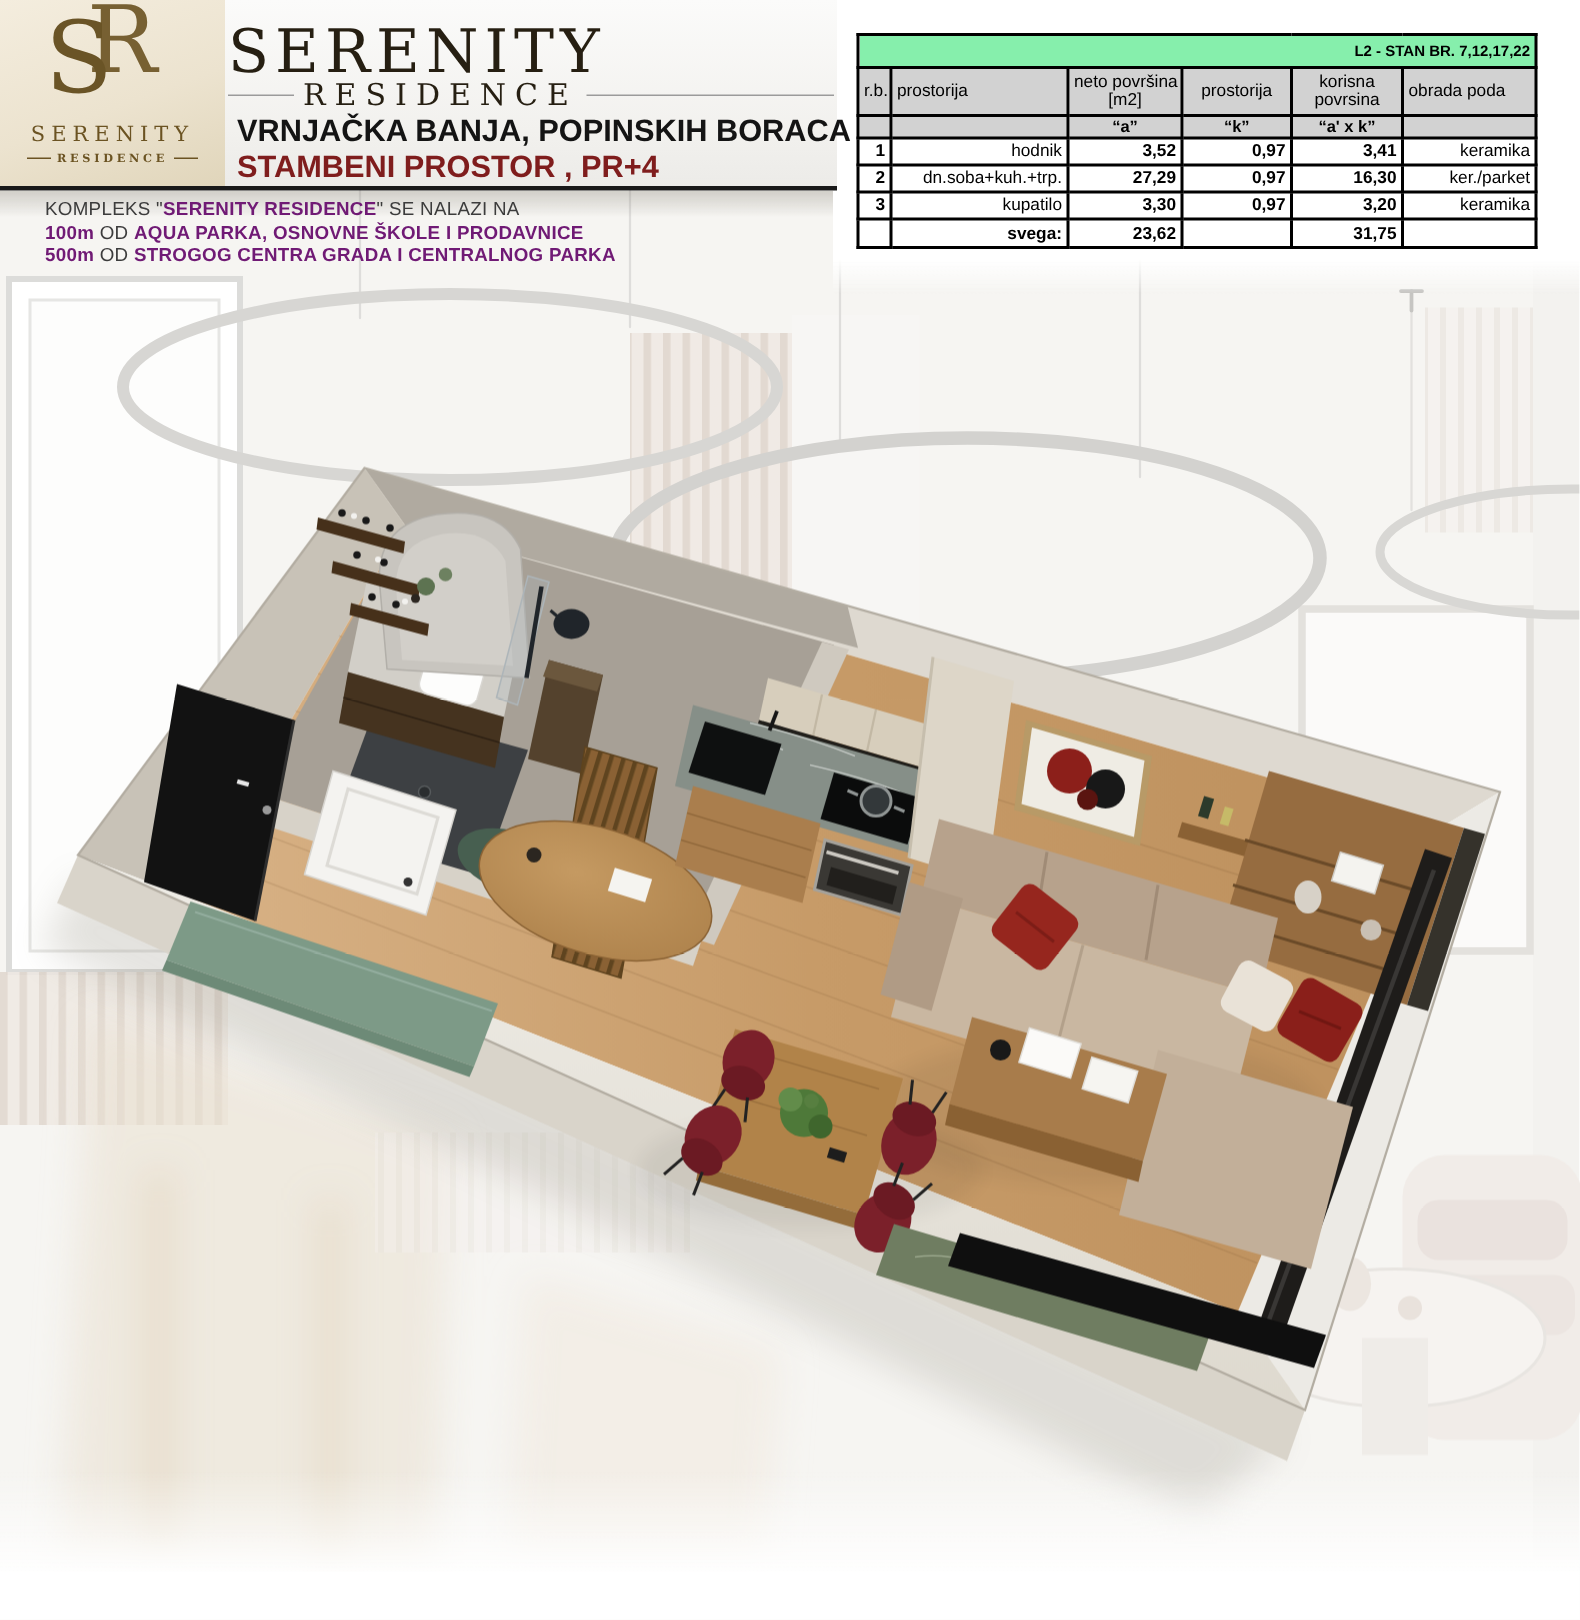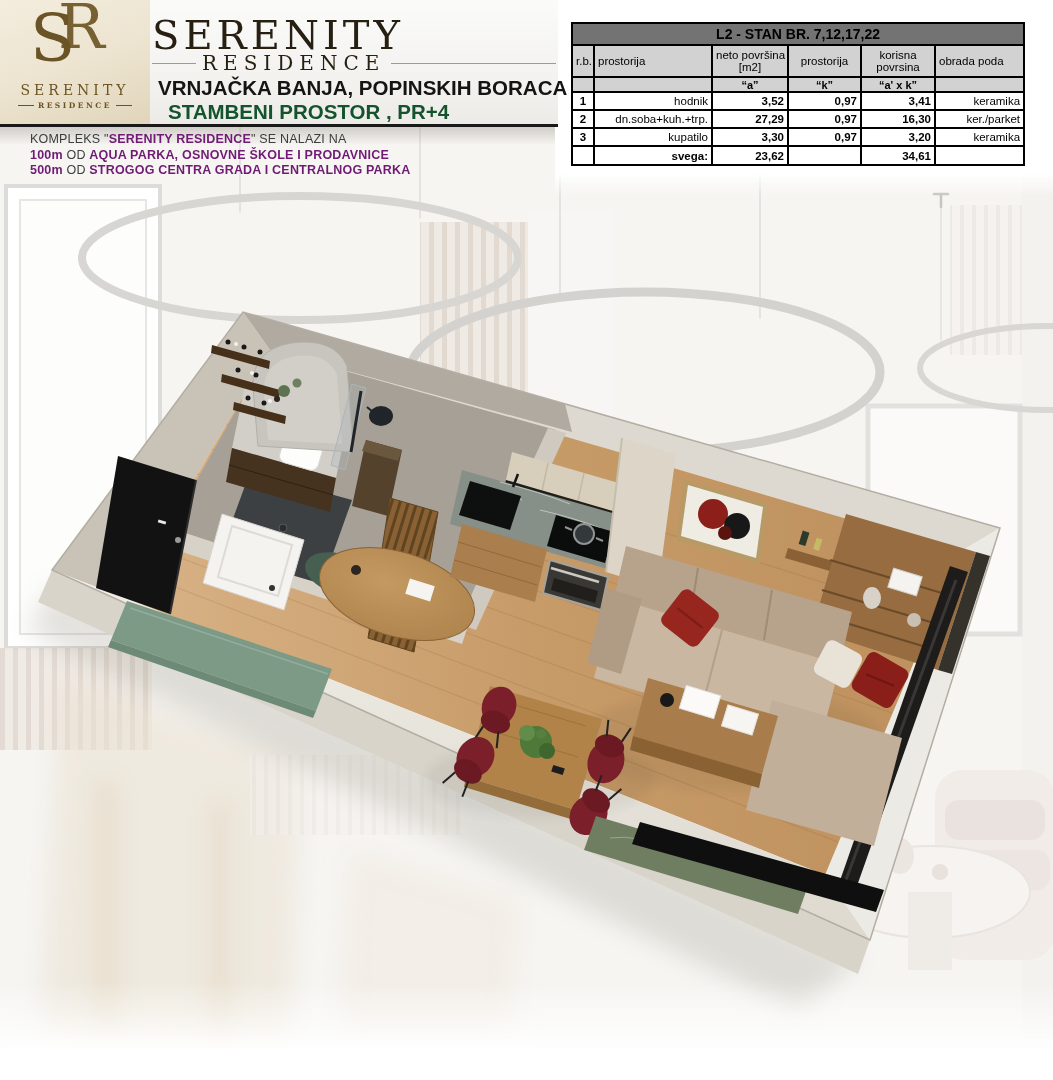--- a/index.html
+++ b/index.html
@@ -22,40 +22,40 @@
   .title-bg{position:absolute;left:150px;top:0;width:408px;height:124px;
     background:linear-gradient(180deg,#fbfbfa 0%,#f2f1ee 70%,#ecebe8 100%);}
   .title-serif{position:absolute;left:152px;top:12px;font:400 40px "DejaVu Serif",serif;
     letter-spacing:4px;color:#261f12;}
   .title-sub{position:absolute;left:152px;top:52px;width:404px;height:22px;
     display:flex;align-items:center;font:400 20px "DejaVu Serif",serif;
     letter-spacing:6px;color:#261f12;}
   .title-sub .ln1{width:44px;height:0;border-top:1.5px solid #9b9b9b;margin-right:6px;}
   .title-sub .ln2{flex:1;height:0;border-top:1.5px solid #9b9b9b;margin-left:6px;}
   .addr1{position:absolute;left:158px;top:76px;font:700 20.5px "Liberation Sans",sans-serif;color:#141414;}
-  .addr2{position:absolute;left:168px;top:100px;font:700 20.5px "Liberation Sans",sans-serif;color:#14532d;}
+  .addr2{position:absolute;left:158px;top:100px;font:700 20.5px "Liberation Sans",sans-serif;color:#7f1d1d;}
   .dark-rule{position:absolute;left:0;top:124px;width:558px;height:3px;background:#191919;}
 
   .loc{position:absolute;left:30px;top:132px;font:400 12.5px/15.5px "Liberation Sans",sans-serif;
     color:#3c3c3c;letter-spacing:.2px;}
   .loc b{font-weight:700;color:#701a75;}
 
   
   .table-backdrop{position:absolute;left:555px;top:0;width:498px;height:196px;
     background:linear-gradient(180deg,#ffffff 0%,#ffffff 88%,rgba(255,255,255,0) 100%);}
   table.spec{position:absolute;left:571px;top:22px;width:452px;border-collapse:collapse;
     table-layout:fixed;background:#fff;font-family:"Liberation Sans",sans-serif;}
   table.spec td{border:2px solid #000;padding:0 3px;font-size:11.5px;color:#000;
     overflow:hidden;white-space:nowrap;vertical-align:middle;}
-  tr.t-title td{background:#737373;text-align:center;font-weight:700;font-size:14px;height:20px;}
+  tr.t-title td{background:#86efac;text-align:right;font-weight:700;font-size:10px;height:20px;}
   tr.t-head td{background:#d2d2d2;height:30px;font-weight:400;}
   tr.t-head td.c{text-align:center;line-height:12.5px;}
   tr.t-sub td{background:#d2d2d2;height:13px;text-align:center;font-weight:700;font-size:11px;}
   tr.t-row td{height:16px;}
-  td.rb{text-align:center;font-weight:700;}
+  td.rb{text-align:right;font-weight:700;}
   td.room{text-align:right;font-size:12px;}
   td.num{text-align:right;font-weight:700;font-size:12px;padding-right:4px;}
   td.flr{text-align:right;font-size:11.5px;}
   tr.t-total td{height:17px;font-weight:700;padding-left:15px;}
 </style>
 </head>
 <body>
 
 <div class="stage">
 
@@ -455,19 +455,19 @@
     <td class="num">3,30</td>
     <td class="num">0,97</td>
     <td class="num">3,20</td>
     <td class="flr">keramika</td>
   </tr>
   <tr class="t-total">
     <td></td>
     <td class="room">svega:</td>
     <td class="num">23,62</td>
     <td></td>
-    <td class="num">34,61</td>
+    <td class="num">31,75</td>
     <td></td>
   </tr>
   </tbody>
 </table>
 
 </div>
 
 </body></html>

